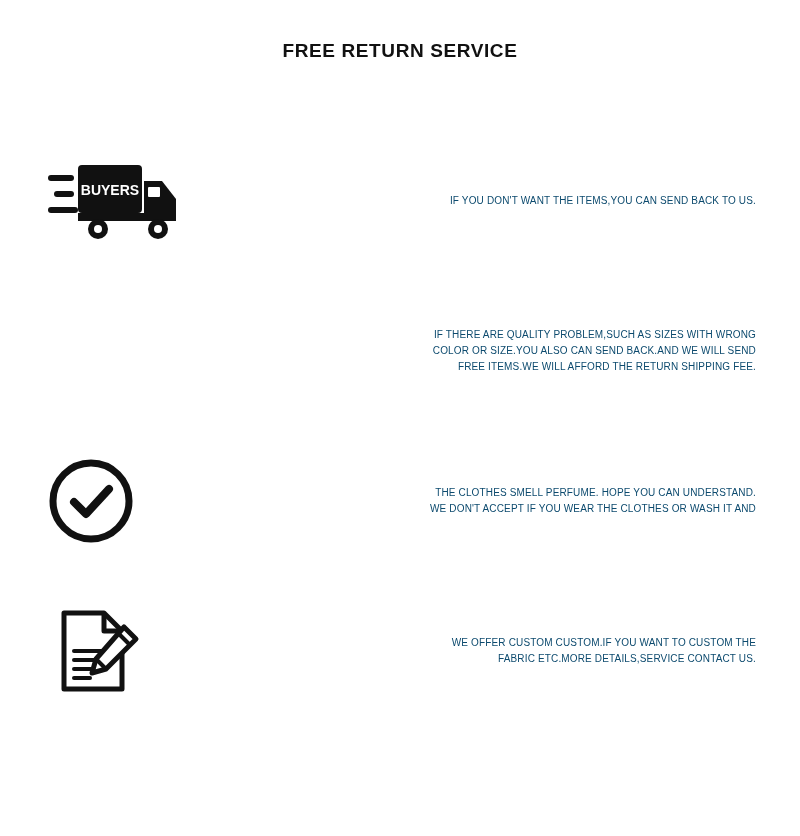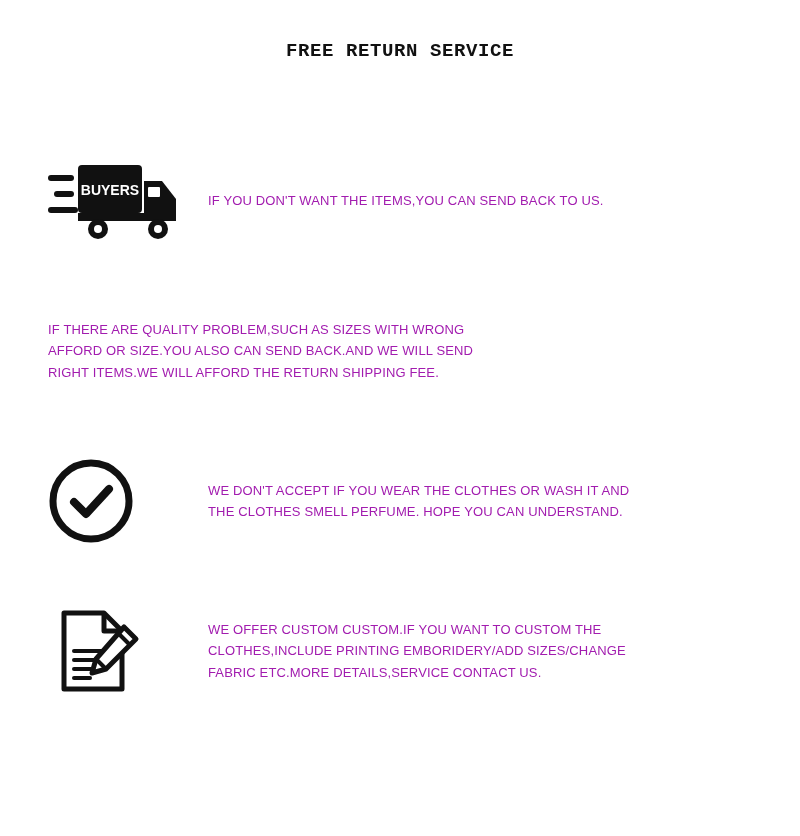--- a/index.html
+++ b/index.html
@@ -20,46 +20,47 @@
     height: 836px;
     box-sizing: border-box;
   }
   .page-title {
     text-align: center;
     font-size: 19px;
     font-weight: bold;
     color: #111111;
     letter-spacing: 0.6px;
     margin: 40px 0 0 0;
-    font-family: Liberation Mono, monospace;
+    font-family: Liberation Sans, sans-serif;
   }
   .rows {
     margin-top: 64px;
   }
   .row {
     display: flex;
     align-items: center;
     min-height: 150px;
     padding: 0 30px 0 48px;
     box-sizing: border-box;
   }
   .row-icon {
     width: 160px;
     flex: 0 0 160px;
     display: flex;
     align-items: center;
     justify-content: flex-start;
   }
   .row-text {
     flex: 1 1 auto;
-    font-size: 13px;
+    font-size: 10px;
     line-height: 1.62;
-    color: #a21caf;
+    color: #0c4a6e;
     letter-spacing: 0.15px;
     padding-right: 14px;
+    text-align: right;
   }
   .row-text p {
     margin: 0;
   }
   
   .truck-wrap {
     position: relative;
     width: 140px;
     height: 96px;
   }
@@ -103,37 +104,37 @@
         </span>
       </div>
       <div class="row-text">
         <p>IF YOU DON'T WANT THE ITEMS,YOU CAN SEND BACK TO US.</p>
       </div>
     </div>
 
     <div class="row">
       <div class="row-text">
         <p>IF THERE ARE QUALITY PROBLEM,SUCH AS SIZES WITH WRONG</p>
-        <p>AFFORD OR SIZE.YOU ALSO CAN SEND BACK.AND WE WILL SEND</p>
-        <p>RIGHT ITEMS.WE WILL AFFORD THE RETURN SHIPPING FEE.</p>
+        <p>COLOR OR SIZE.YOU ALSO CAN SEND BACK.AND WE WILL SEND</p>
+        <p>FREE ITEMS.WE WILL AFFORD THE RETURN SHIPPING FEE.</p>
       </div>
     </div>
 
     <div class="row">
       <div class="row-icon">
         <span>
           <svg width="86" height="86" viewBox="0 0 86 86" xmlns="http://www.w3.org/2000/svg">
             <circle cx="43" cy="43" r="38" fill="none" stroke="#111111" stroke-width="7"></circle>
             <path d="M26 44 L38 56 L61 31" fill="none" stroke="#111111" stroke-width="8" stroke-linecap="round" stroke-linejoin="round"></path>
           </svg>
         </span>
       </div>
       <div class="row-text">
+        <p>THE CLOTHES SMELL PERFUME. HOPE YOU CAN UNDERSTAND.</p>
         <p>WE DON'T ACCEPT IF YOU WEAR THE CLOTHES OR WASH IT AND</p>
-        <p>THE CLOTHES SMELL PERFUME. HOPE YOU CAN UNDERSTAND.</p>
       </div>
     </div>
 
     <div class="row">
       <div class="row-icon">
         <span>
           <svg width="96" height="96" viewBox="0 0 96 96" xmlns="http://www.w3.org/2000/svg">
 
             <path d="M16 10 h40 l18 18 v58 h-58 z" fill="#ffffff" stroke="#111111" stroke-width="5" stroke-linejoin="round"></path>
             <path d="M56 10 v18 h18" fill="none" stroke="#111111" stroke-width="5" stroke-linejoin="round"></path>
@@ -148,19 +149,18 @@
             <g>
               <path d="M76 24 L88 36 L58 66 L44 70 L48 56 Z" fill="#ffffff" stroke="#111111" stroke-width="5" stroke-linejoin="round"></path>
               <path d="M48 56 L58 66" fill="none" stroke="#111111" stroke-width="4"></path>
               <path d="M70 30 L82 42" fill="none" stroke="#111111" stroke-width="4"></path>
             </g>
           </svg>
         </span>
       </div>
       <div class="row-text">
         <p>WE OFFER CUSTOM CUSTOM.IF YOU WANT TO CUSTOM THE</p>
-        <p>CLOTHES,INCLUDE PRINTING EMBORIDERY/ADD SIZES/CHANGE</p>
         <p>FABRIC ETC.MORE DETAILS,SERVICE CONTACT US.</p>
       </div>
     </div>
 
   </div>
 </div>
 
 </body></html>

